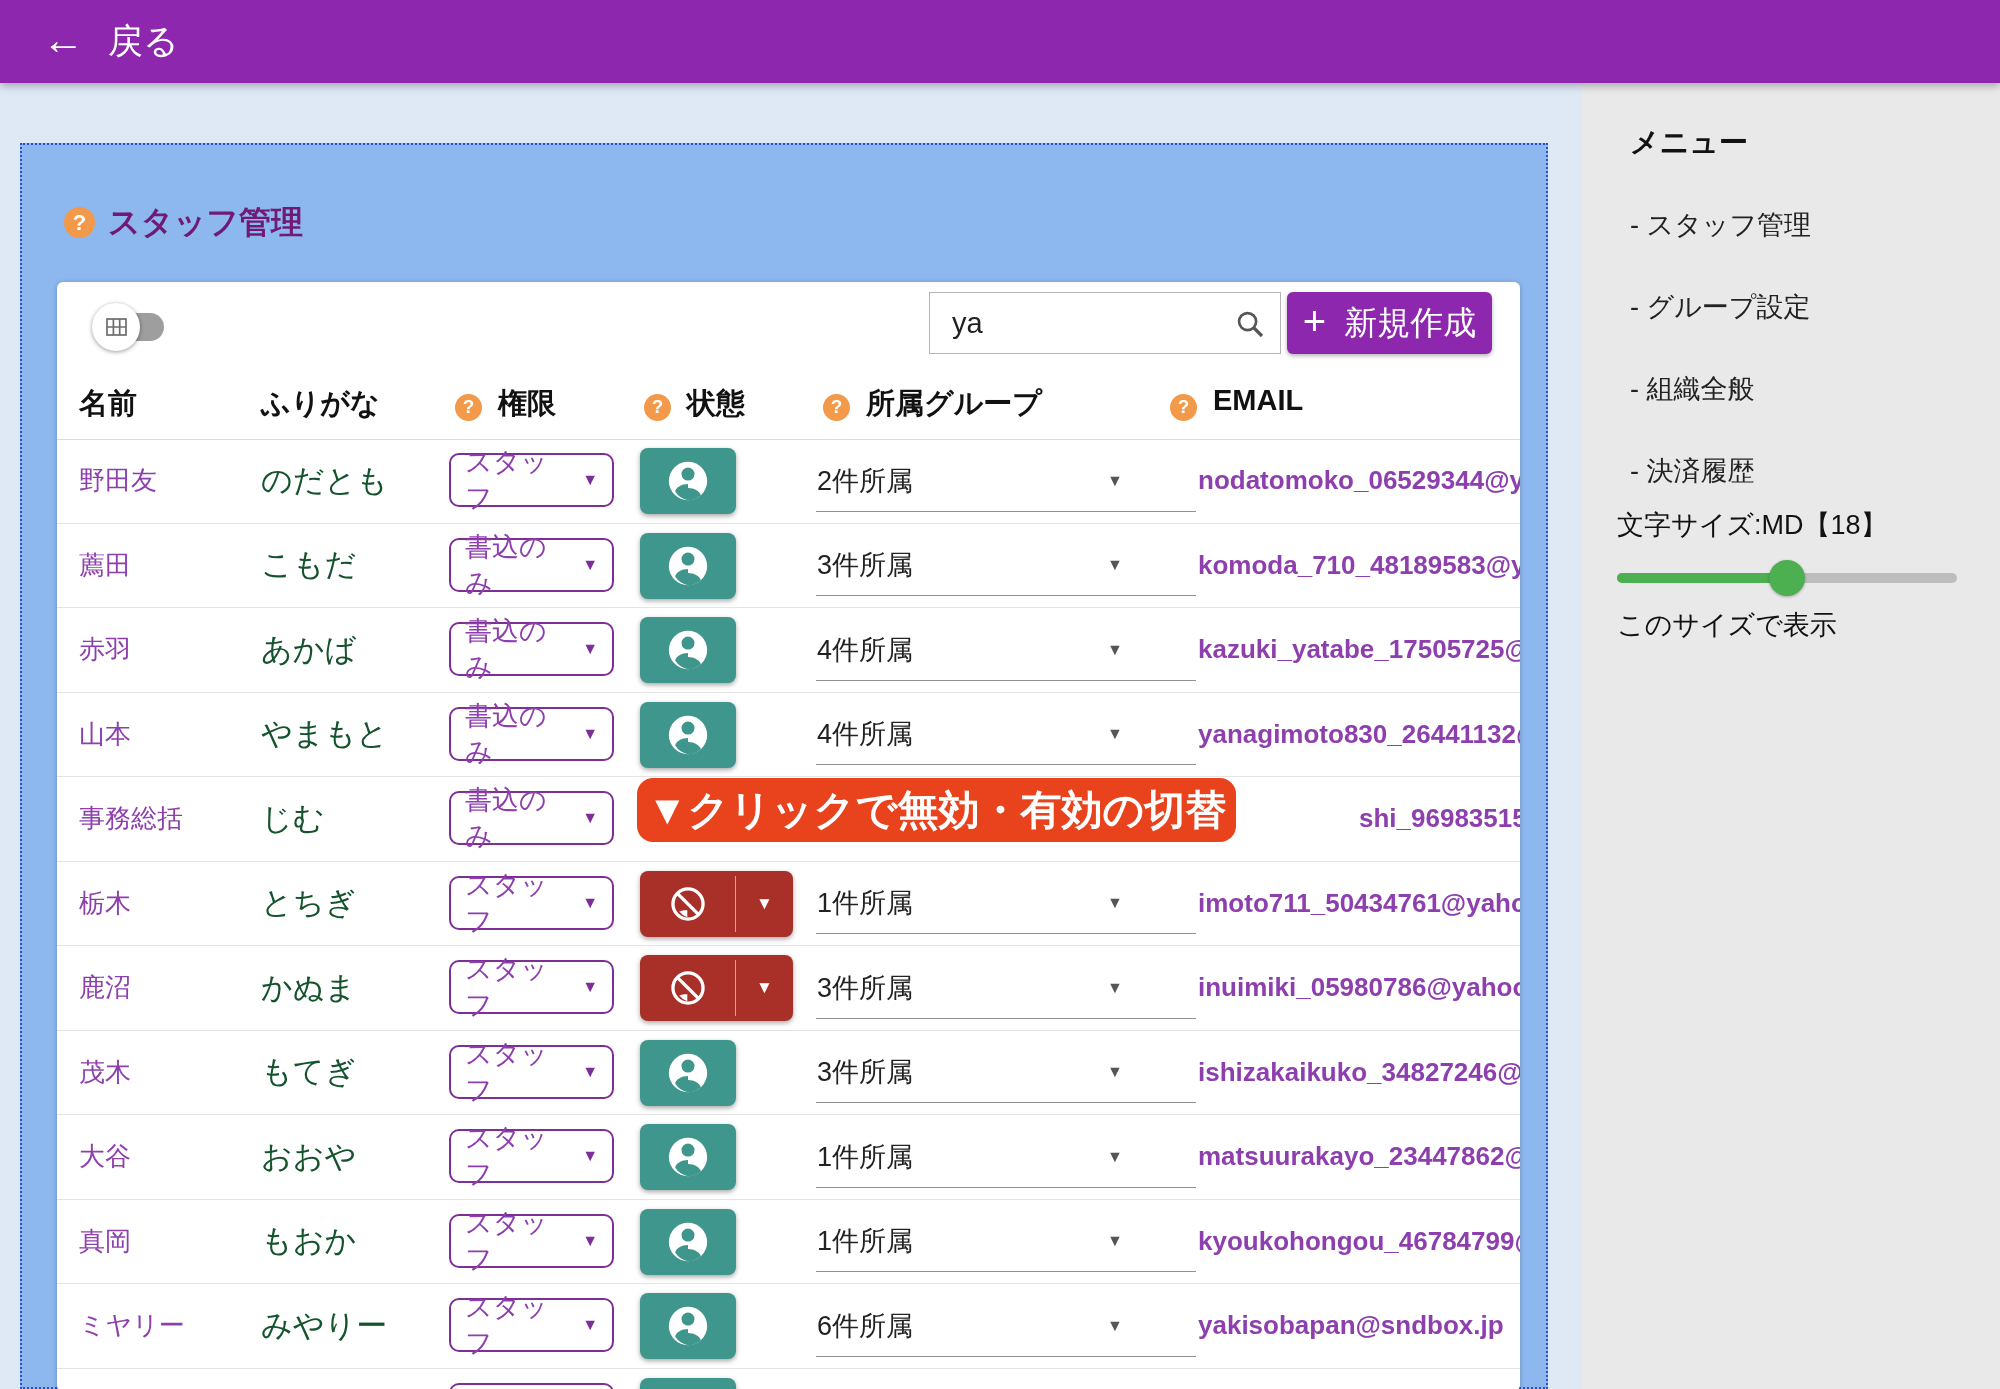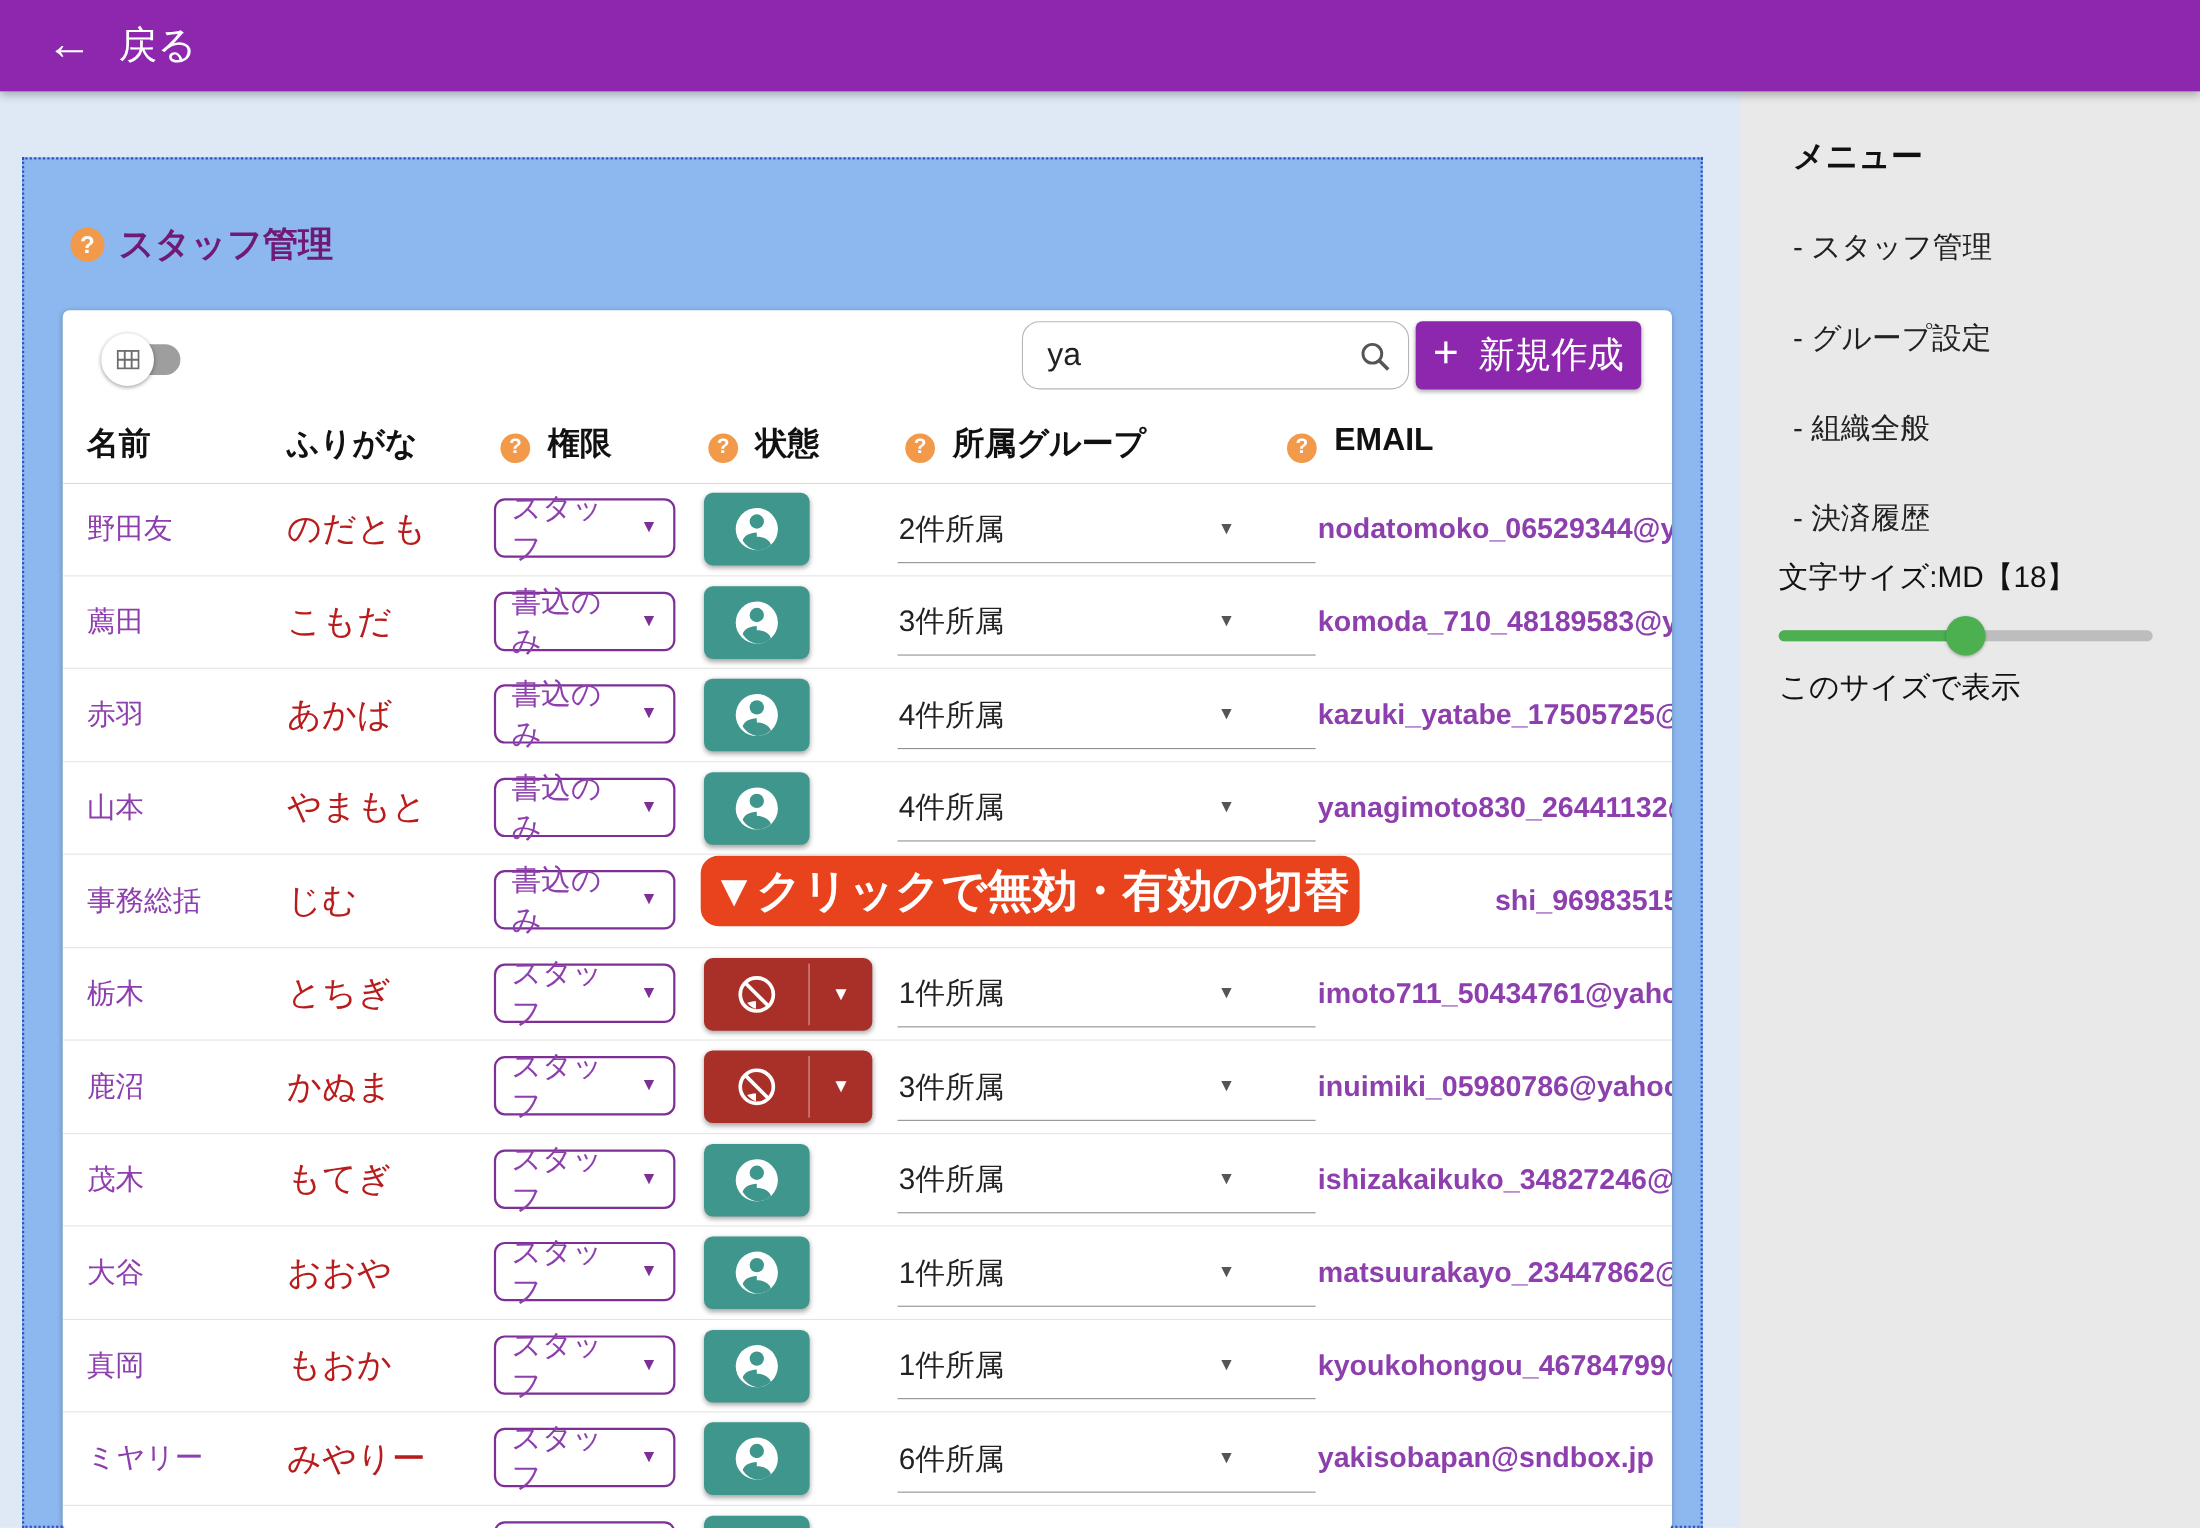--- a/index.html
+++ b/index.html
@@ -35,21 +35,21 @@
     background:var(--c-orange,#f2994a);color:#fff;font-size:19px;font-weight:bold;}
   .help-badge.big{width:31px;height:31px;font-size:22px;}
   
   .card{position:absolute;left:35px;top:137px;width:1463px;height:1109px;background:#fff;border-radius:6px;
     box-shadow:0 1px 5px rgba(0,0,0,.25);overflow:hidden;}
   
   .toggle{position:absolute;left:35px;top:20px;width:76px;height:50px;cursor:pointer;}
   .toggle-track{position:absolute;left:16px;top:11px;width:56px;height:28px;background:#9e9e9e;border-radius:14px;}
   .toggle-thumb{position:absolute;left:0;top:1px;width:48px;height:48px;background:#fff;border-radius:50%;
     box-shadow:0 1px 4px rgba(0,0,0,.4);display:flex;align-items:center;justify-content:center;}
-  .search{position:absolute;left:872px;top:10px;width:352px;height:62px;border:1px solid #b5b5b5;border-radius:16px;
+  .search{position:absolute;left:872px;top:10px;width:352px;height:62px;border:1px solid #b5b5b5;border-radius:0;
     box-sizing:border-box;background:#fff;}
   .search input{position:absolute;left:0;top:0;width:290px;height:60px;border:none;outline:none;background:transparent;
     font-size:29px;color:#222;padding:0 0 0 22px;font-family:inherit;}
   .search .mag{position:absolute;right:14px;top:15px;}
   .create-btn{position:absolute;left:1230px;top:10px;width:205px;height:62px;background:var(--c-purple,#8d27ad);
     border-radius:6px;color:#fff;display:flex;align-items:center;justify-content:center;gap:18px;cursor:pointer;
     box-shadow:0 2px 4px rgba(0,0,0,.3);}
   .create-plus{font-size:40px;font-weight:300;line-height:1;transform:translateY(-2px);}
   .create-label{font-size:33px;}
   
@@ -58,21 +58,21 @@
   .hicon{position:absolute;top:20px;}
   .h-name{left:22px}.h-furi{left:204px}
   .hi-perm{left:398px}.h-perm{left:441px}
   .hi-status{left:587px}.h-status{left:630px}
   .hi-group{left:766px}.h-group{left:809px}
   .hi-email{left:1113px}.h-email{left:1156px;font-weight:700;}
   
   .rows{position:absolute;left:0;top:157px;width:100%;}
   .row{position:relative;width:100%;height:83.5px;border-bottom:1px solid #e4e4e4;}
   .c-name{position:absolute;left:22px;top:0;height:100%;display:flex;align-items:center;font-size:26px;color:var(--c-link,#8e3fae);}
-  .c-furi{position:absolute;left:204px;top:0;height:100%;display:flex;align-items:center;font-size:31px;color:#b91c1c;}
+  .c-furi{position:absolute;left:204px;top:0;height:100%;display:flex;align-items:center;font-size:31px;color:#14532d;}
   .perm{position:absolute;left:392px;top:14px;width:165px;height:54px;border:2px solid #7d2f96;border-radius:10px;
     box-sizing:border-box;display:flex;align-items:center;padding:0 14px;cursor:pointer;background:#fff;gap:28px;}
   .perm-label{font-size:27px;color:var(--c-link,#8e3fae);}
   .perm-caret{margin-left:auto;color:#7d2f96;font-size:16px;}
   .status-active{position:absolute;left:583px;top:9px;width:96px;height:66px;background:var(--c-teal,#3f968c);
     border-radius:8px;display:flex;align-items:center;justify-content:center;box-shadow:0 2px 5px rgba(0,0,0,.35);cursor:pointer;}
   .status-disabled{position:absolute;left:583px;top:9px;width:153px;height:66px;background:var(--c-red,#a93029);
     border-radius:8px;display:flex;box-shadow:0 2px 5px rgba(0,0,0,.35);cursor:pointer;}
   .seg-icon{width:95px;display:flex;align-items:center;justify-content:center;}
   .seg-div{width:1px;background:rgba(255,255,255,.55);margin:5px 0;}

